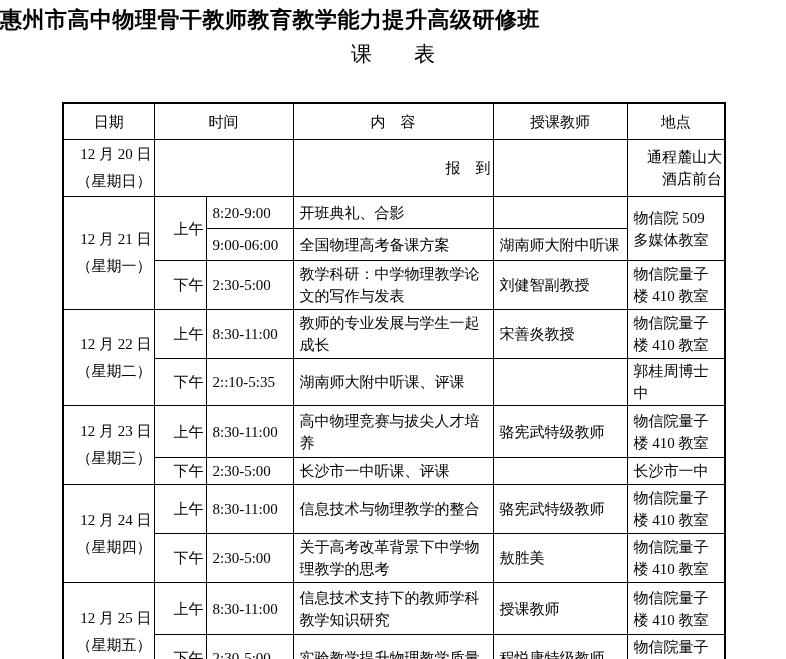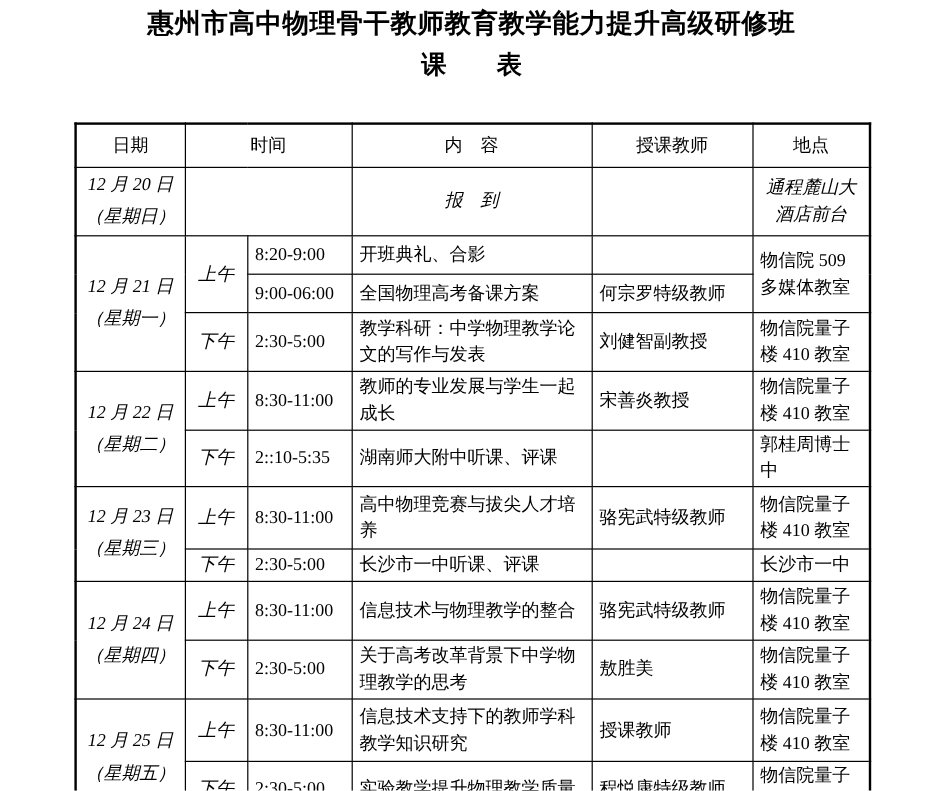--- a/index.html
+++ b/index.html
@@ -6,32 +6,32 @@
   .page{
     position:relative;
     width:786px;height:659px;
     background:#ffffff;
     color:#000000;
     font-family:"Liberation Serif","DejaVu Serif",serif;
     overflow:hidden;
   }
   .title{
     padding-top:7px;
-    text-align:center;
+    text-align:left;
     font-size:22px;
     line-height:26px;
     font-weight:bold;
     letter-spacing:0.5px;
   }
   .subtitle{
     margin-top:9px;
     text-align:center;
     font-size:21px;
     line-height:24px;
-    font-weight:bold;
+    font-weight:normal;
   }
   table.schedule{
     border-collapse:collapse;
     table-layout:fixed;
     width:662px;
     margin:36px 0 0 62px;
     border:2px solid #000000;
   }
   .schedule th,.schedule td{
     border:1px solid #000000;
@@ -42,21 +42,21 @@
     line-height:22px;
     padding:1px 6px;
     text-align:left;
     word-break:break-all;
   }
   .schedule th{
     text-align:center;
     padding:3px 0;
     height:29px;
   }
-  .schedule td.c{ text-align:center; padding:1px 2px;font-style:italic; }
+  .schedule td.c{ text-align:right; padding:1px 2px; }
   .schedule td.date{ line-height:27px; }
   
   tr.h50 td{height:48px;}
   tr.h31 td{height:29px;margin-top:16px;}
   tr.h48 td{height:46px;}
   tr.h46 td{height:44px;}
   tr.h51 td{height:49px;}
   tr.h26 td{height:24px;}
   tr.h45 td{height:43px;}
 </style>
@@ -103,21 +103,21 @@
       <td class="c" rowspan="2">上午</td>
       <td>8:20-9:00</td>
       <td>开班典礼、合影</td>
       <td></td>
       <td rowspan="2">物信院 509
 多媒体教室</td>
     </tr>
     <tr class="h31">
       <td>9:00-06:00</td>
       <td>全国物理高考备课方案</td>
-      <td>何宗罗特级教师</td>
+      <td>湖南师大附中听课</td>
     </tr>
     <tr class="h48">
       <td class="c">下午</td>
       <td>2:30-5:00</td>
       <td>教学科研：中学物理教学论文的写作与发表</td>
       <td>刘健智副教授</td>
       <td>物信院量子
 楼 410 教室</td>
     </tr>
 

